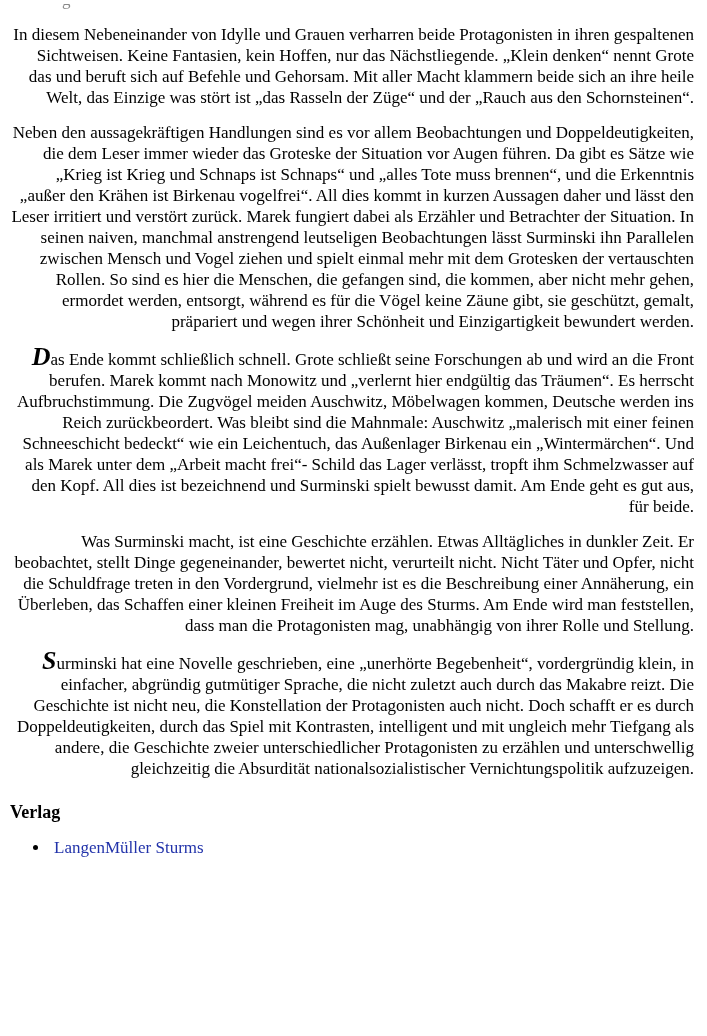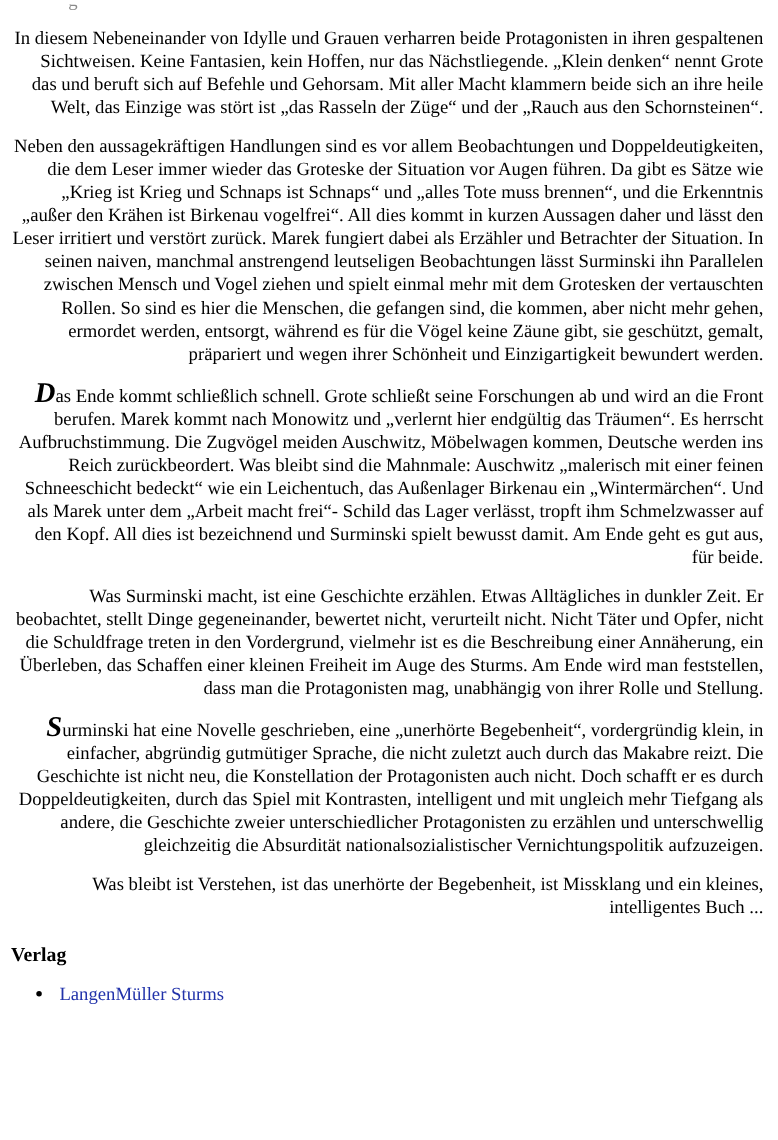--- a/index.html
+++ b/index.html
@@ -69,21 +69,20 @@
   <p class="flowed">In diesem Nebeneinander von Idylle und Grauen verharren beide Protagonisten in ihren gespaltenen Sichtweisen. Keine Fantasien, kein Hoffen, nur das Nächstliegende. „Klein denken“ nennt Grote das und beruft sich auf Befehle und Gehorsam. Mit aller Macht klammern beide sich an ihre heile Welt, das Einzige was stört ist „das Rasseln der Züge“ und der „Rauch aus den Schornsteinen“.</p>
 
   <p class="flowed">Neben den aussagekräftigen Handlungen sind es vor allem Beobachtungen und Doppeldeutigkeiten, die dem Leser immer wieder das Groteske der Situation vor Augen führen. Da gibt es Sätze wie „Krieg ist Krieg und Schnaps ist Schnaps“ und „alles Tote muss brennen“, und die Erkenntnis „außer den Krähen ist Birkenau vogelfrei“. All dies kommt in kurzen Aussagen daher und lässt den Leser irritiert und verstört zurück. Marek fungiert dabei als Erzähler und Betrachter der Situation. In seinen naiven, manchmal anstrengend leutseligen Beobachtungen lässt Surminski ihn Parallelen zwischen Mensch und Vogel ziehen und spielt einmal mehr mit dem Grotesken der vertauschten Rollen. So sind es hier die Menschen, die gefangen sind, die kommen, aber nicht mehr gehen, ermordet werden, entsorgt, während es für die Vögel keine Zäune gibt, sie geschützt, gemalt, präpariert und wegen ihrer Schönheit und Einzigartigkeit bewundert werden.</p>
 
   <p class="flowed"><span class="dropcap">D</span><span>as Ende kommt schließlich schnell. Grote schließt seine Forschungen ab und wird an die Front berufen. Marek kommt nach Monowitz und „verlernt hier endgültig das Träumen“. Es herrscht Aufbruchstimmung. Die Zugvögel meiden Auschwitz, Möbelwagen kommen, Deutsche werden ins Reich zurückbeordert. Was bleibt sind die Mahnmale: Auschwitz „malerisch mit einer feinen Schneeschicht bedeckt“ wie ein Leichentuch, das Außenlager Birkenau ein „Wintermärchen“. Und als Marek unter dem „Arbeit macht frei“- Schild das Lager verlässt, tropft ihm Schmelzwasser auf den Kopf. All dies ist bezeichnend und Surminski spielt bewusst damit. Am Ende geht es gut aus, für beide.</span></p>
 
   <p class="flowed">Was Surminski macht, ist eine Geschichte erzählen. Etwas Alltägliches in dunkler Zeit. Er beobachtet, stellt Dinge gegeneinander, bewertet nicht, verurteilt nicht. Nicht Täter und Opfer, nicht die Schuldfrage treten in den Vordergrund, vielmehr ist es die Beschreibung einer Annäherung, ein Überleben, das Schaffen einer kleinen Freiheit im Auge des Sturms. Am Ende wird man feststellen, dass man die Protagonisten mag, unabhängig von ihrer Rolle und Stellung.</p>
 
   <p class="flowed"><span class="dropcap">S</span><span>urminski hat eine Novelle geschrieben, eine „unerhörte Begebenheit“, vordergründig klein, in einfacher, abgründig gutmütiger Sprache, die nicht zuletzt auch durch das Makabre reizt. Die Geschichte ist nicht neu, die Konstellation der Protagonisten auch nicht. Doch schafft er es durch Doppeldeutigkeiten, durch das Spiel mit Kontrasten, intelligent und mit ungleich mehr Tiefgang als andere, die Geschichte zweier unterschiedlicher Protagonisten zu erzählen und unterschwellig gleichzeitig die Absurdität nationalsozialistischer Vernichtungspolitik aufzuzeigen.</span></p>
 
-  <p class="flowed">Was bleibt ist Verstehen, ist das unerhörte der Begebenheit, ist Missklang und ein kleines, intelligentes Buch ...</p>
 
 
 
   <h4 class="verlag">Verlag</h4>
 
   <ul class="publisher-list">
     <li>
       <a class="publisher-link" href="#">LangenMüller Sturms</a>
     </li>
   </ul>

